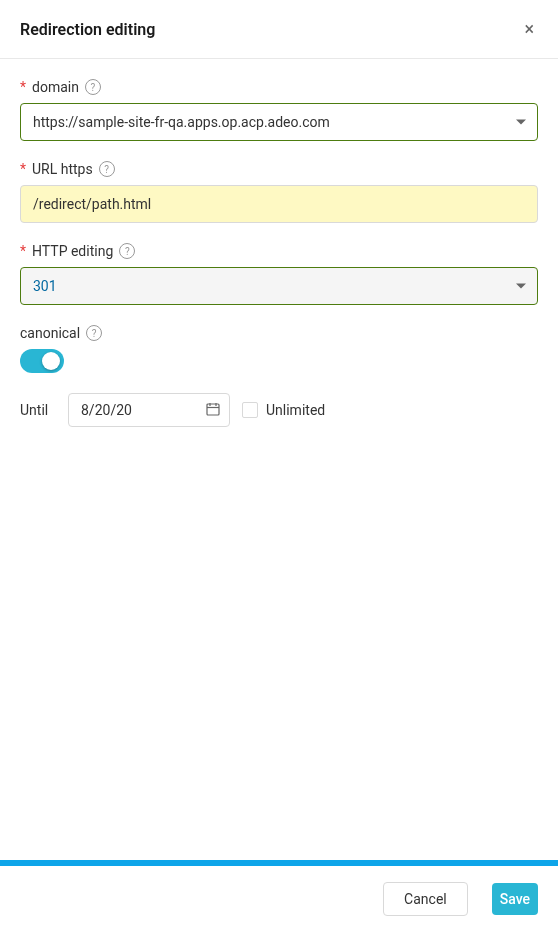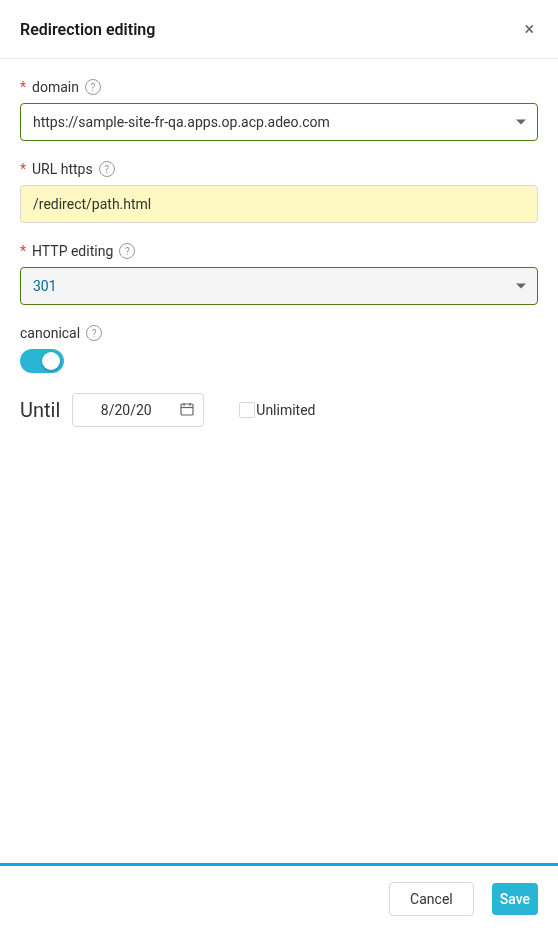--- a/index.html
+++ b/index.html
@@ -181,55 +181,53 @@
       box-shadow: 0 1px 3px rgba(0,0,0,0.3);
     }
 
     .until-row {
       display: flex;
       align-items: center;
       gap: 12px;
     }
 
     .until-label {
-      font-size: 20px;
+      font-size: 14px;
       color: #333;
       min-width: 36px;
     }
 
     .date-input-wrapper {
       position: relative;
       display: flex;
       align-items: center;
     }
 
     .date-input {
       padding: 8px 36px 8px 12px;
       border: 1px solid #d9d9d9;
       border-radius: 4px;
       font-size: 14px;
       color: #333;
       background: #ffffff;
-      width: 132px;
-      text-align: center;
+      width: 162px;
     }
 
     .calendar-icon {
       position: absolute;
       right: 10px;
       color: #666;
       pointer-events: none;
       font-size: 14px;
     }
 
     .unlimited-row {
       display: flex;
       align-items: center;
-      gap: 1px;
-      margin-left: 23px;
+      gap: 8px;
     }
 
     .checkbox {
       width: 16px;
       height: 16px;
       border: 1px solid #d9d9d9;
       border-radius: 2px;
       cursor: pointer;
       appearance: none;
       background: #ffffff;
@@ -242,23 +240,23 @@
 
     .unlimited-text {
       font-size: 14px;
       color: #333;
     }
 
     .modal-footer {
       display: flex;
       justify-content: flex-end;
       align-items: center;
-      gap: 18px;
+      gap: 24px;
       padding: 16px 20px;
-      border-top: 3px solid #0ea5e9;
+      border-top: 6px solid #0ea5e9;
     }
 
     .btn-cancel {
       padding: 8px 20px;
       border: 1px solid #d9d9d9;
       border-radius: 4px;
       background: #ffffff;
       font-size: 14px;
       color: #333;
       cursor: pointer;

